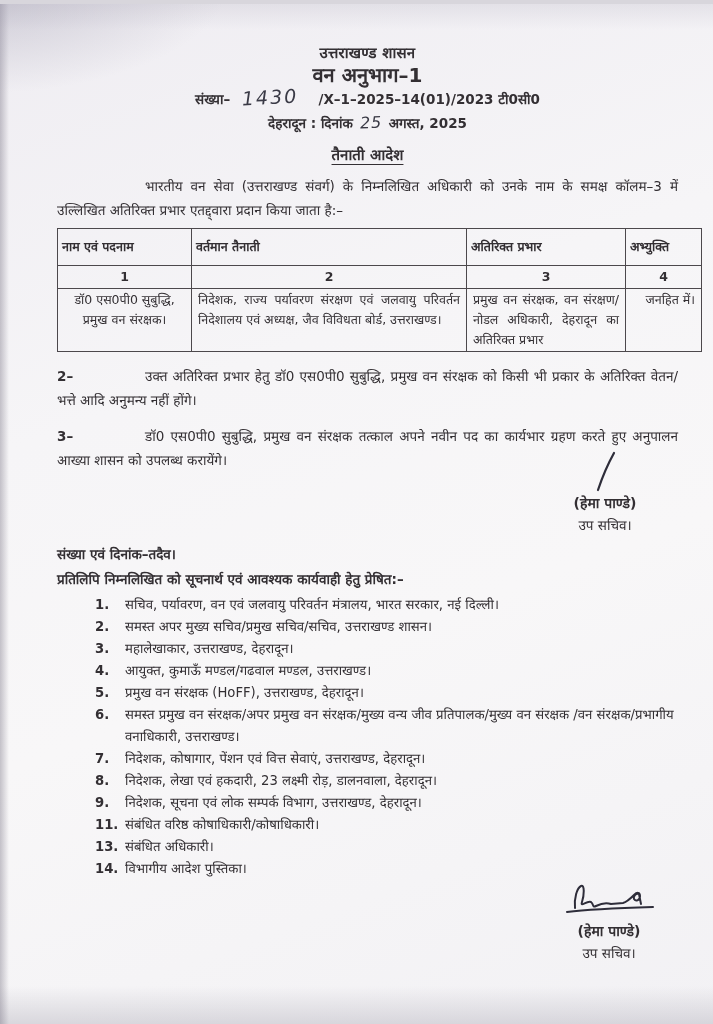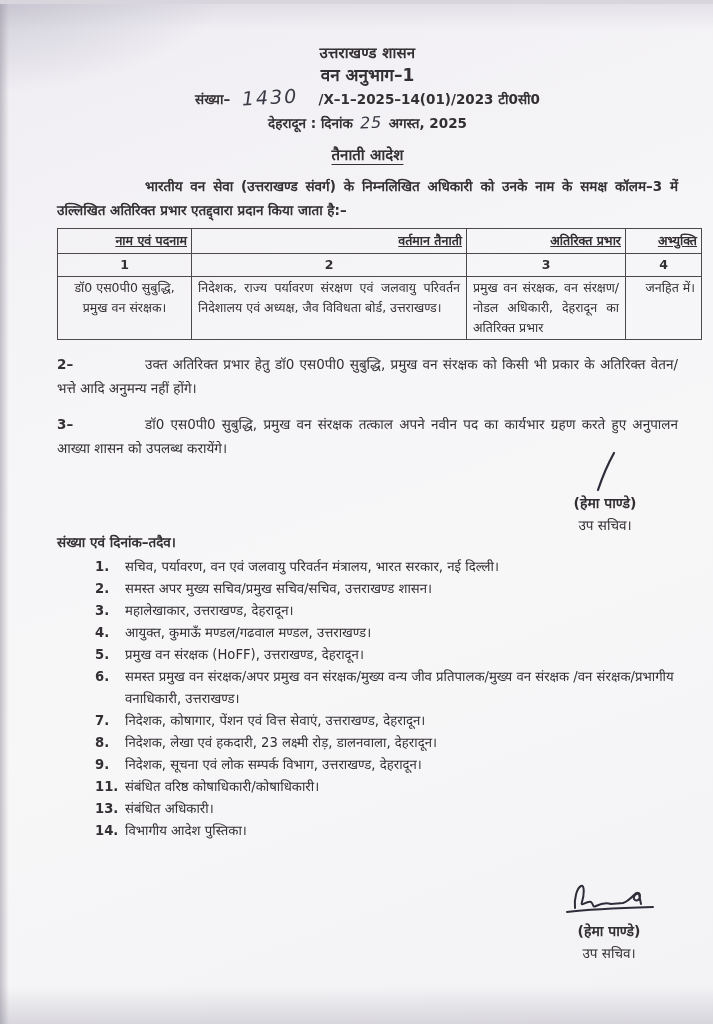--- a/index.html
+++ b/index.html
@@ -13,31 +13,31 @@
     background:
       radial-gradient(60% 18% at -4% -2%, rgba(168,165,182,.55), rgba(168,165,182,0) 60%),
       linear-gradient(90deg, rgba(110,105,122,.38) 0px, rgba(110,105,122,0) 9px),
       linear-gradient(0deg, rgba(182,180,190,.5) 0px, rgba(182,180,190,0) 42px),
       linear-gradient(180deg, rgba(188,185,198,.28) 0px, rgba(188,185,198,0) 26px),
       linear-gradient(160deg,#efedf2 0%,#f6f5f7 35%,#f8f7f8 60%,#f2f1f4 100%);
   }
   .content{position:relative;padding:38px 35px 0 57px;}
   .center{text-align:center;}
   .org{font-size:15px;font-weight:bold;line-height:22px;letter-spacing:.2px;}
-  .section{font-size:17px;font-weight:bold;line-height:22px;}
+  .section{font-size:20px;font-weight:bold;line-height:22px;}
   .numline{font-size:13.5px;font-weight:bold;line-height:26px;display:flex;justify-content:center;align-items:flex-start;gap:6px;}
   .hand{font-style:italic;font-weight:500;color:#3a3a46;display:inline-block;}
   .hand-big{font-size:19px;transform:rotate(-3deg) translateY(-2px);letter-spacing:2px;margin:0 14px 0 6px;}
   .hand-date{font-size:16px;transform:rotate(-2deg);letter-spacing:1px;margin:0 2px;}
   .dateline{font-size:13.5px;font-weight:bold;line-height:22px;}
   .title{margin-top:10px;font-size:15px;font-weight:bold;line-height:22px;text-decoration:underline;text-underline-offset:4px;}
-  .intro{margin:8px 0 0 0;font-size:13.5px;line-height:24px;text-align:justify;text-indent:88px;font-weight:bold;}
+  .intro{margin:8px 0 0 0;font-size:13.5px;line-height:24px;text-align:justify;text-indent:88px;}
   table.order{border-collapse:collapse;margin-top:6px;width:608px;table-layout:fixed;}
   table.order td,table.order th{border:1px solid #4c484c;font-size:12.5px;line-height:20px;padding:1px 6px;vertical-align:top;}
-  table.order th{font-weight:bold;text-align:right;padding:2px 4px;text-decoration:underline;}
+  table.order th{font-weight:bold;text-align:left;padding:8px 4px;}
   .colnum{font-weight:bold;text-align:center;line-height:18px;}
   .c1{width:125px;text-align:center;}
   .c2{width:266px;text-align:justify;}
   .c3{width:150px;text-align:justify;}
   .c4{width:67px;text-align:right;}
   .para{margin:12px 0 0 0;font-size:13.5px;line-height:24px;text-align:justify;}
   .para .pnum{display:inline-block;width:88px;font-weight:bold;}
   .sigblock{position:absolute;text-align:center;width:140px;}
   .sig1{top:446px;right:38px;}
   .sig2{top:876px;right:34px;}
@@ -102,20 +102,21 @@
 
     <p class="para">
       <span class="pnum">2–</span><span>उक्त अतिरिक्त प्रभार हेतु डॉ0 एस0पी0 सुबुद्धि, प्रमुख वन संरक्षक को किसी भी प्रकार के अतिरिक्त वेतन/भत्ते आदि अनुमन्य नहीं होंगे।</span>
     </p>
 
     <p class="para">
       <span class="pnum">3–</span><span>डॉ0 एस0पी0 सुबुद्धि, प्रमुख वन संरक्षक तत्काल अपने नवीन पद का कार्यभार ग्रहण करते हुए अनुपालन आख्या शासन को उपलब्ध करायेंगे।</span>
     </p>
 
     <div class="refline">संख्या एवं दिनांक–तदैव।</div>
+    <div class="copyline">प्रतिलिपि निम्नलिखित को सूचनार्थ एवं आवश्यक कार्यवाही हेतु प्रेषित:–</div>
 
     <ol class="dist">
       <li>
           <span class="lnum">1.</span>
           <span class="ltext">सचिव, पर्यावरण, वन एवं जलवायु परिवर्तन मंत्रालय, भारत सरकार, नई दिल्ली।</span>
         </li>
       <li>
           <span class="lnum">2.</span>
           <span class="ltext">समस्त अपर मुख्य सचिव/प्रमुख सचिव/सचिव, उत्तराखण्ड शासन।</span>
         </li>

